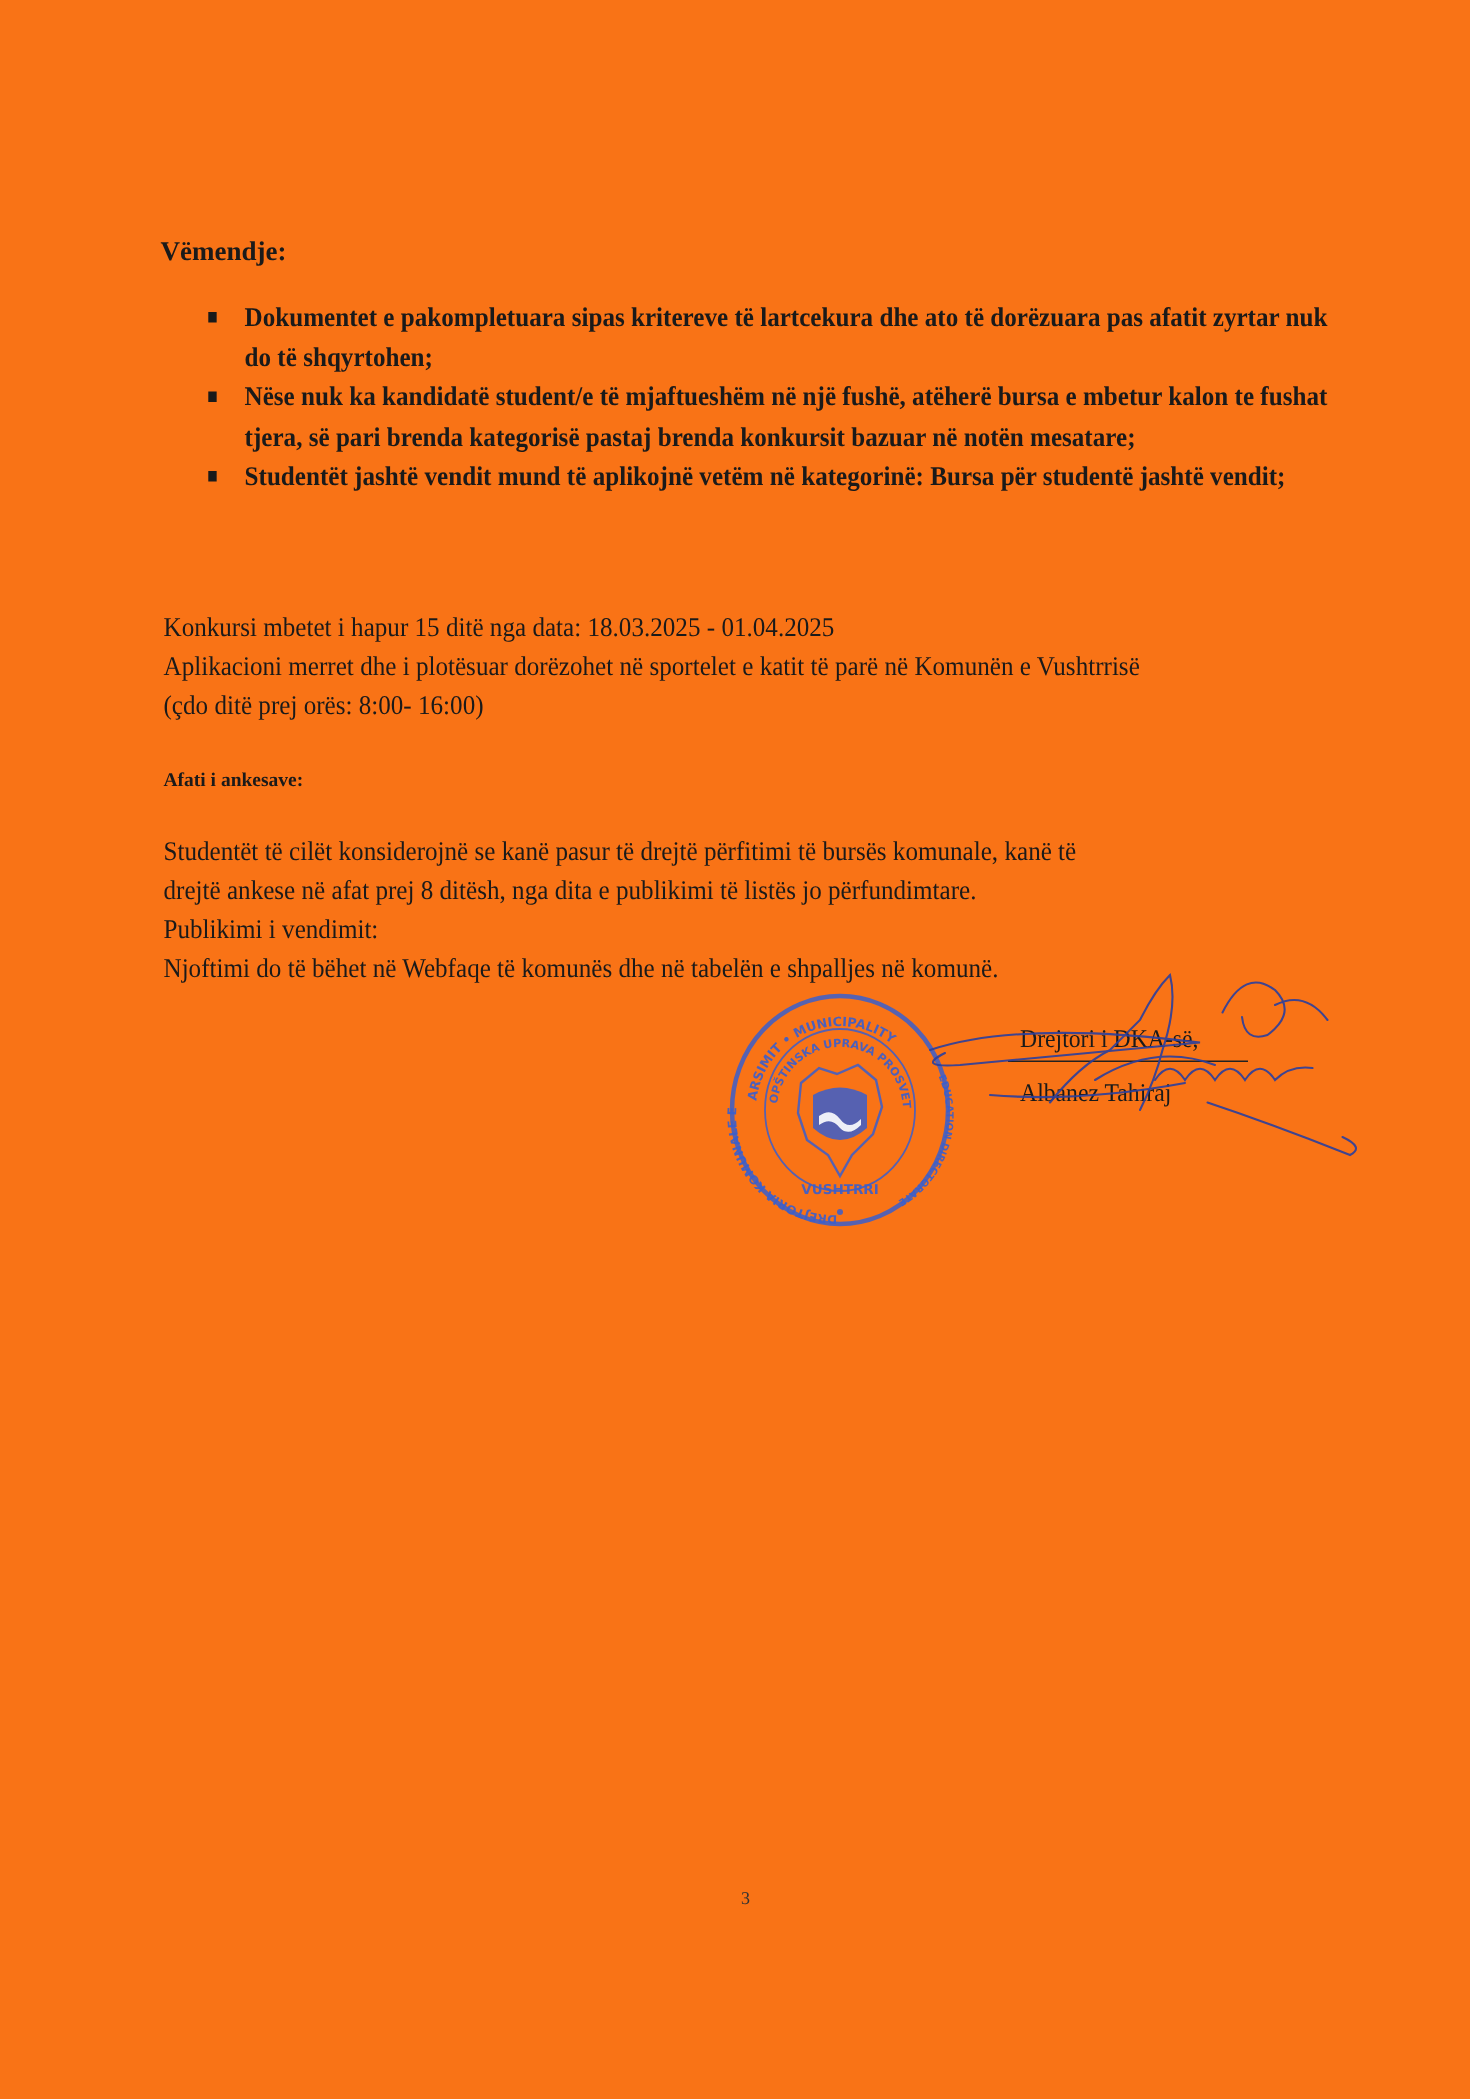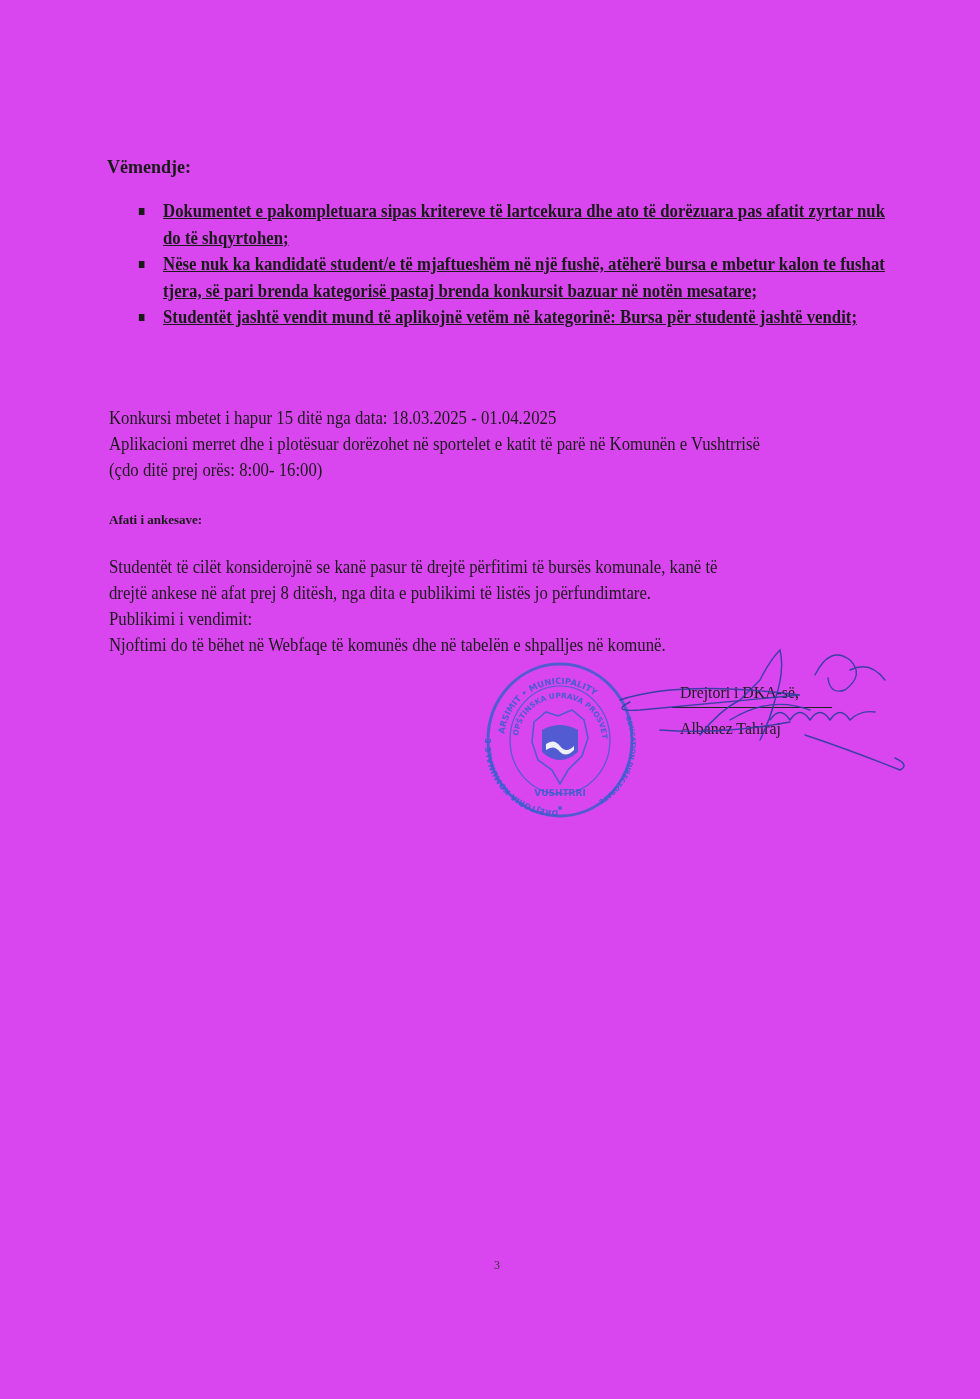--- a/index.html
+++ b/index.html
@@ -12,38 +12,37 @@
       height: 1399px;
       position: relative;
       overflow: hidden;
       font-family: "Liberation Serif", "DejaVu Serif", serif;
       color: #1a1a1a;
     }
     .page {
       position: absolute;
       left: 0; top: 0;
       width: 980px; height: 1399px;
-      background: #d946ef;
+      background: #f97316;
     }
     .heading-bold {
       position: absolute;
       left: 107px;
       font-weight: bold;
       font-size: 18px;
       letter-spacing: 0px;
     }
     .bullets {
       position: absolute;
       left: 137px;
       top: 198px;
       width: 740px;
       margin: 0;
       padding: 0;
       list-style: none;
-      text-decoration: underline;
     }
     .bullet-item {
       position: relative;
       padding-left: 28px;
       font-weight: bold;
       font-size: 18px;
       line-height: 26.5px;
       transform: scaleX(0.93);
       transform-origin: left;
       width: 790px;

